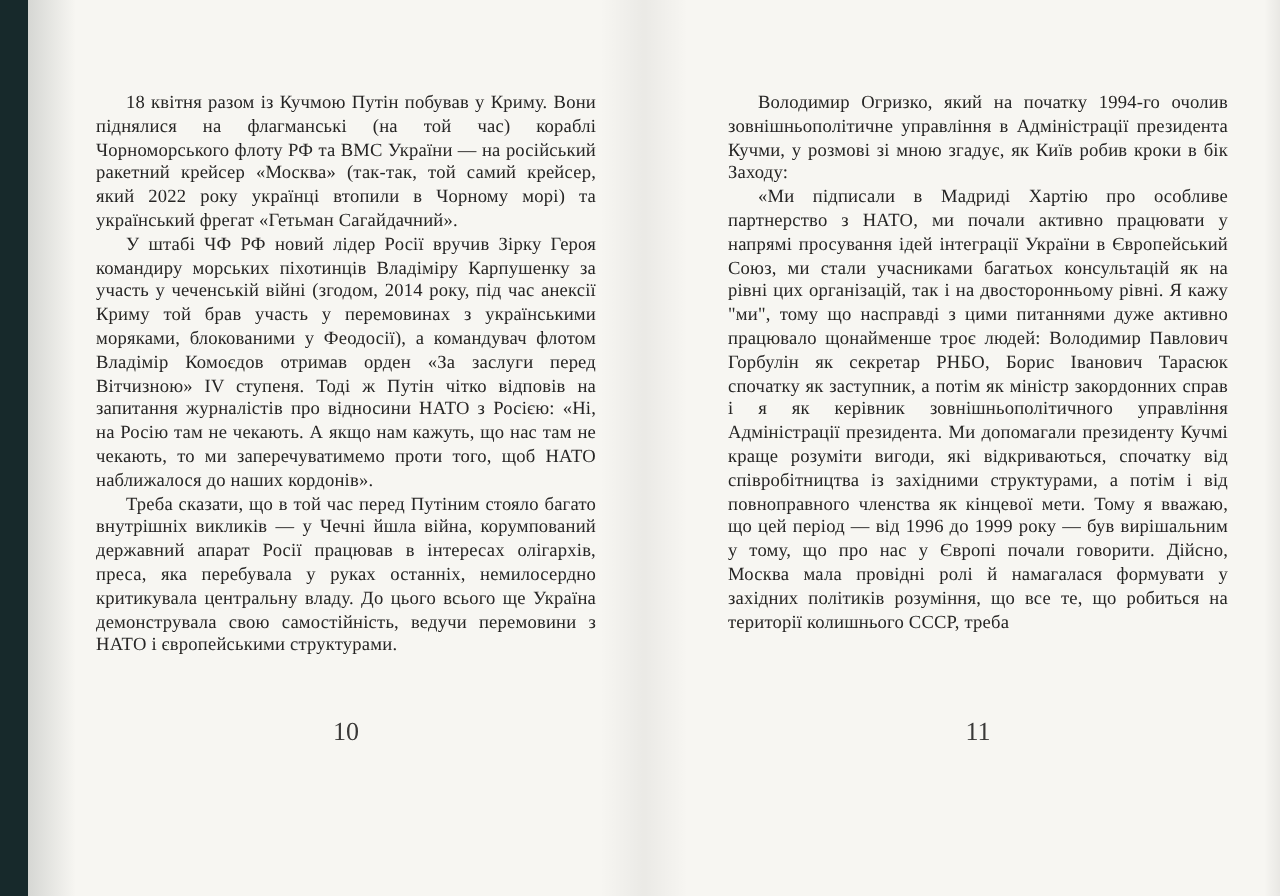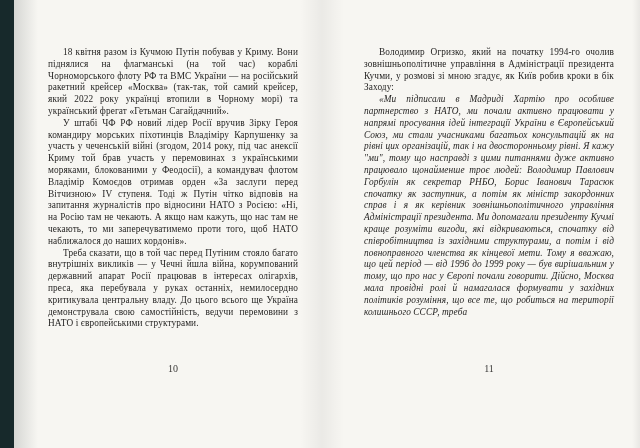--- a/index.html
+++ b/index.html
@@ -53,27 +53,27 @@
     color: #262524;
     text-align: justify;
     letter-spacing: 0.1px;
   }
   .page.left  .text-col { left: 34px; }
   .page.right .text-col { left: 44px; }
   .text-col p {
     margin: 0;
     text-indent: 15px;
   }
-  .quote { font-style: italic; }
+  .quote { }
   .page-num {
     position: absolute;
     bottom: 22px;
     width: 250px;
     text-align: center;
-    font-size: 10px;
+    font-size: 13px;
     color: #3a3938;
   }
   .page.left  .page-num { left: 34px; }
   .page.right .page-num { left: 44px; }
 </style>
 </head>
 <body>
 
 <div>
 

